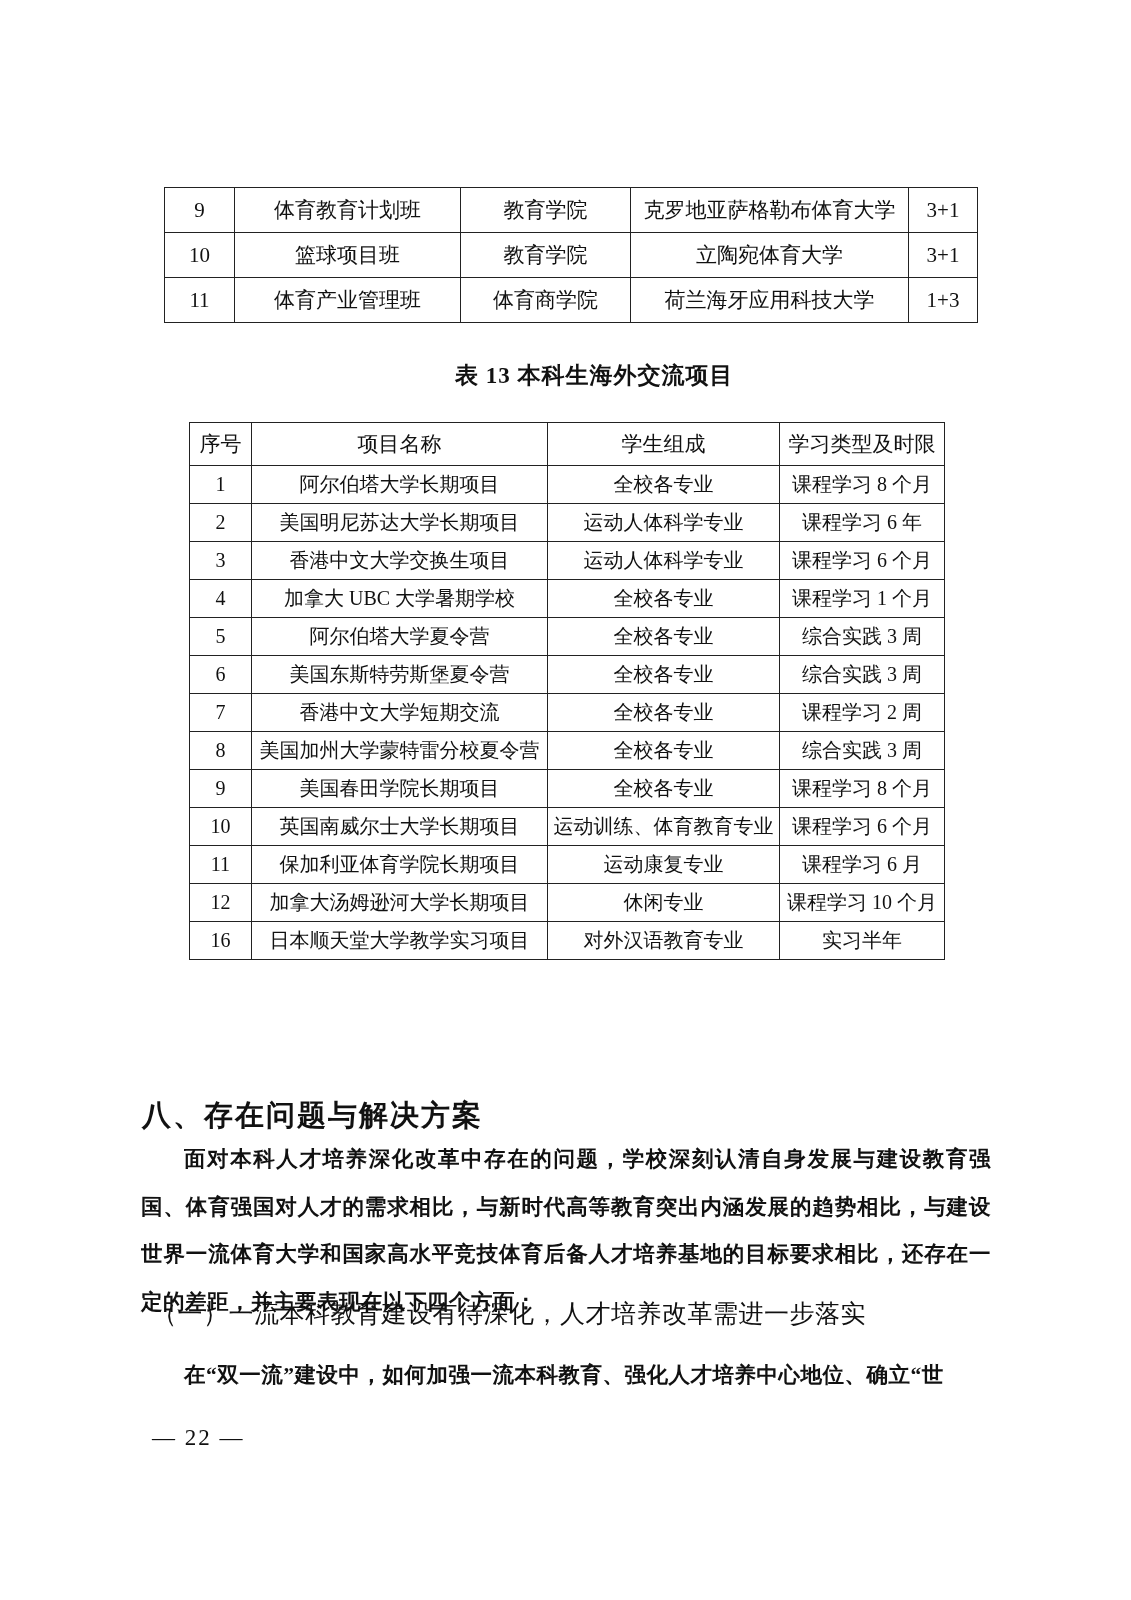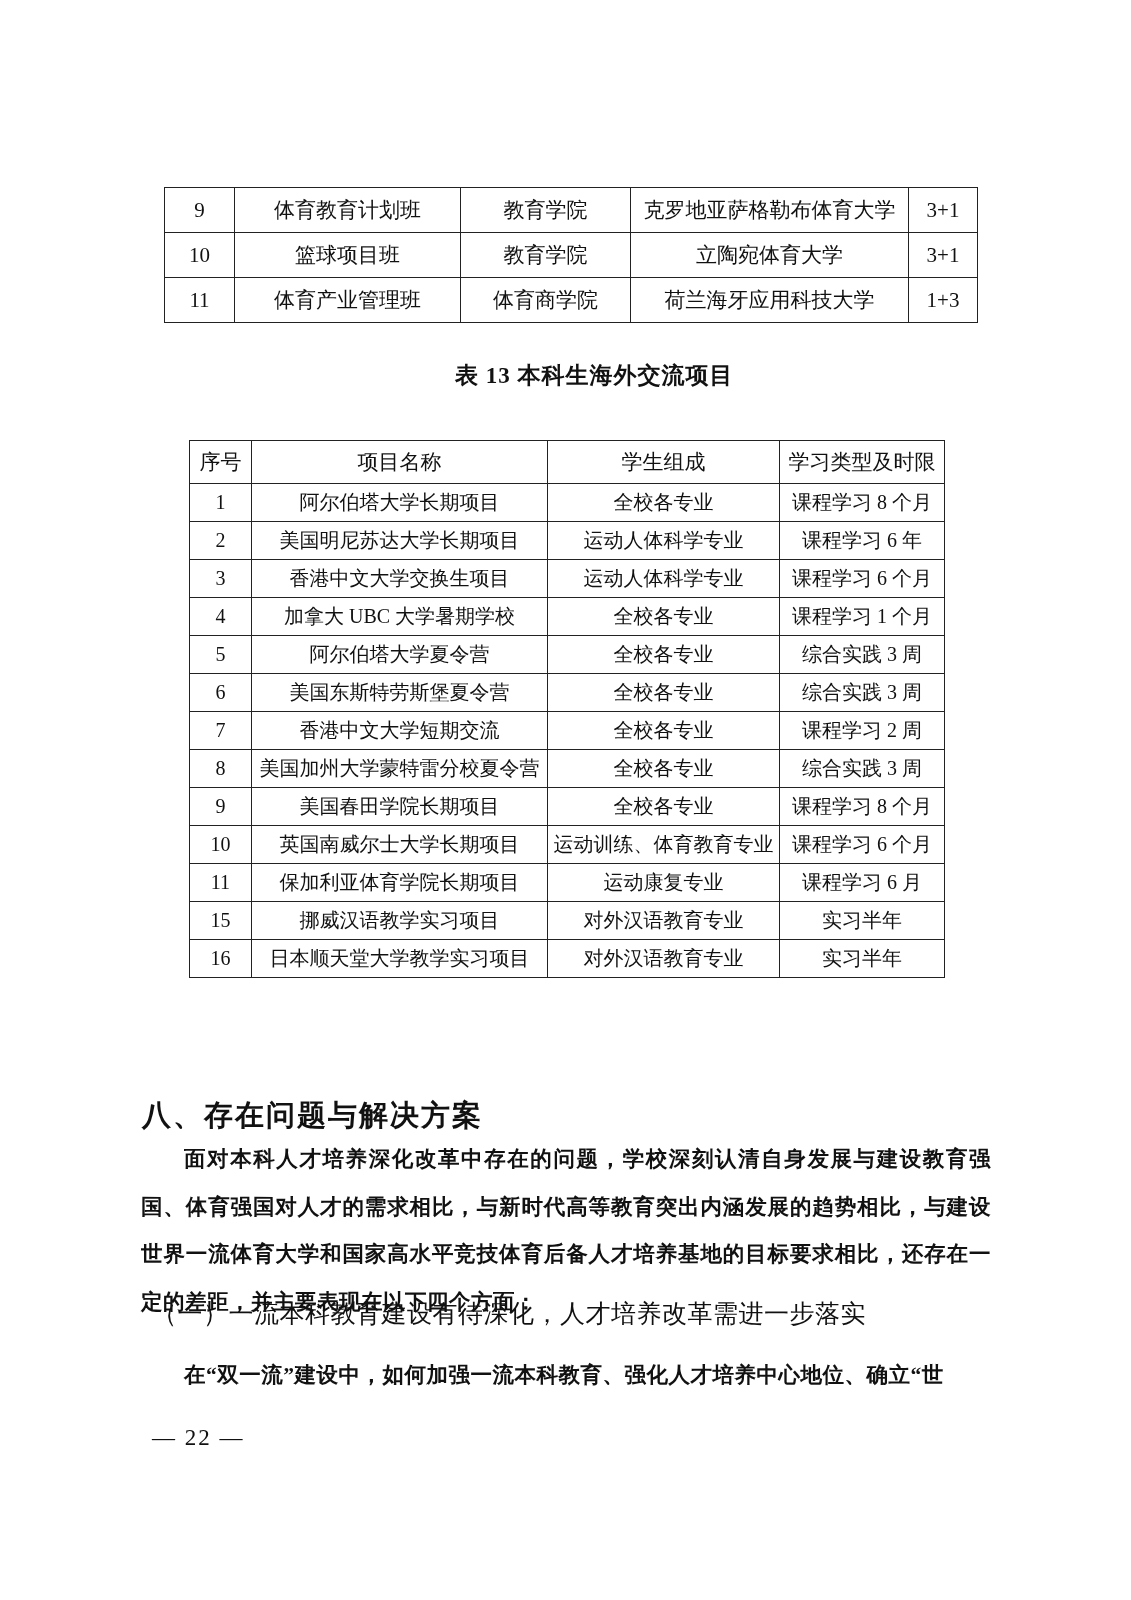--- a/index.html
+++ b/index.html
@@ -26,21 +26,21 @@
     font-weight: normal;
   }
   
   .top-table { left: 164px; top: 187px; width: 813px; font-size: 21px; }
   .top-table td { height: 44px; }
   
   .t13-title {
     position: absolute; left: 455px; top: 360px;
     font-size: 23px; font-weight: bold; letter-spacing: 1px;
   }
-  .t13 { left: 189px; top: 440px; width: 755px; font-size: 20px; }
+  .t13 { left: 189px; top: 422px; width: 755px; font-size: 20px; }
   .t13 thead th { height: 42px; font-size: 21px; }
   .t13 tbody td { height: 37px; }
   
   .h-section {
     position: absolute; left: 142px; top: 1096px;
     font-family: "Liberation Sans", sans-serif;
     font-size: 29px; font-weight: bold; letter-spacing: 2px;
     white-space: nowrap;
   }
   .para {
@@ -177,24 +177,24 @@
         <td>运动训练、体育教育专业</td>
         <td>课程学习 6 个月</td>
       </tr>
       <tr>
         <td>11</td>
         <td>保加利亚体育学院长期项目</td>
         <td>运动康复专业</td>
         <td>课程学习 6 月</td>
       </tr>
       <tr>
-        <td>15</td>
-        <td>挪威汉语教学实习项目</td>
-        <td>对外汉语教育专业</td>
-        <td>实习半年</td>
+        <td>12</td>
+        <td>加拿大汤姆逊河大学长期项目</td>
+        <td>休闲专业</td>
+        <td>课程学习 10 个月</td>
       </tr>
       <tr>
         <td>16</td>
         <td>日本顺天堂大学教学实习项目</td>
         <td>对外汉语教育专业</td>
         <td>实习半年</td>
       </tr>
     </tbody>
 </table>
 

